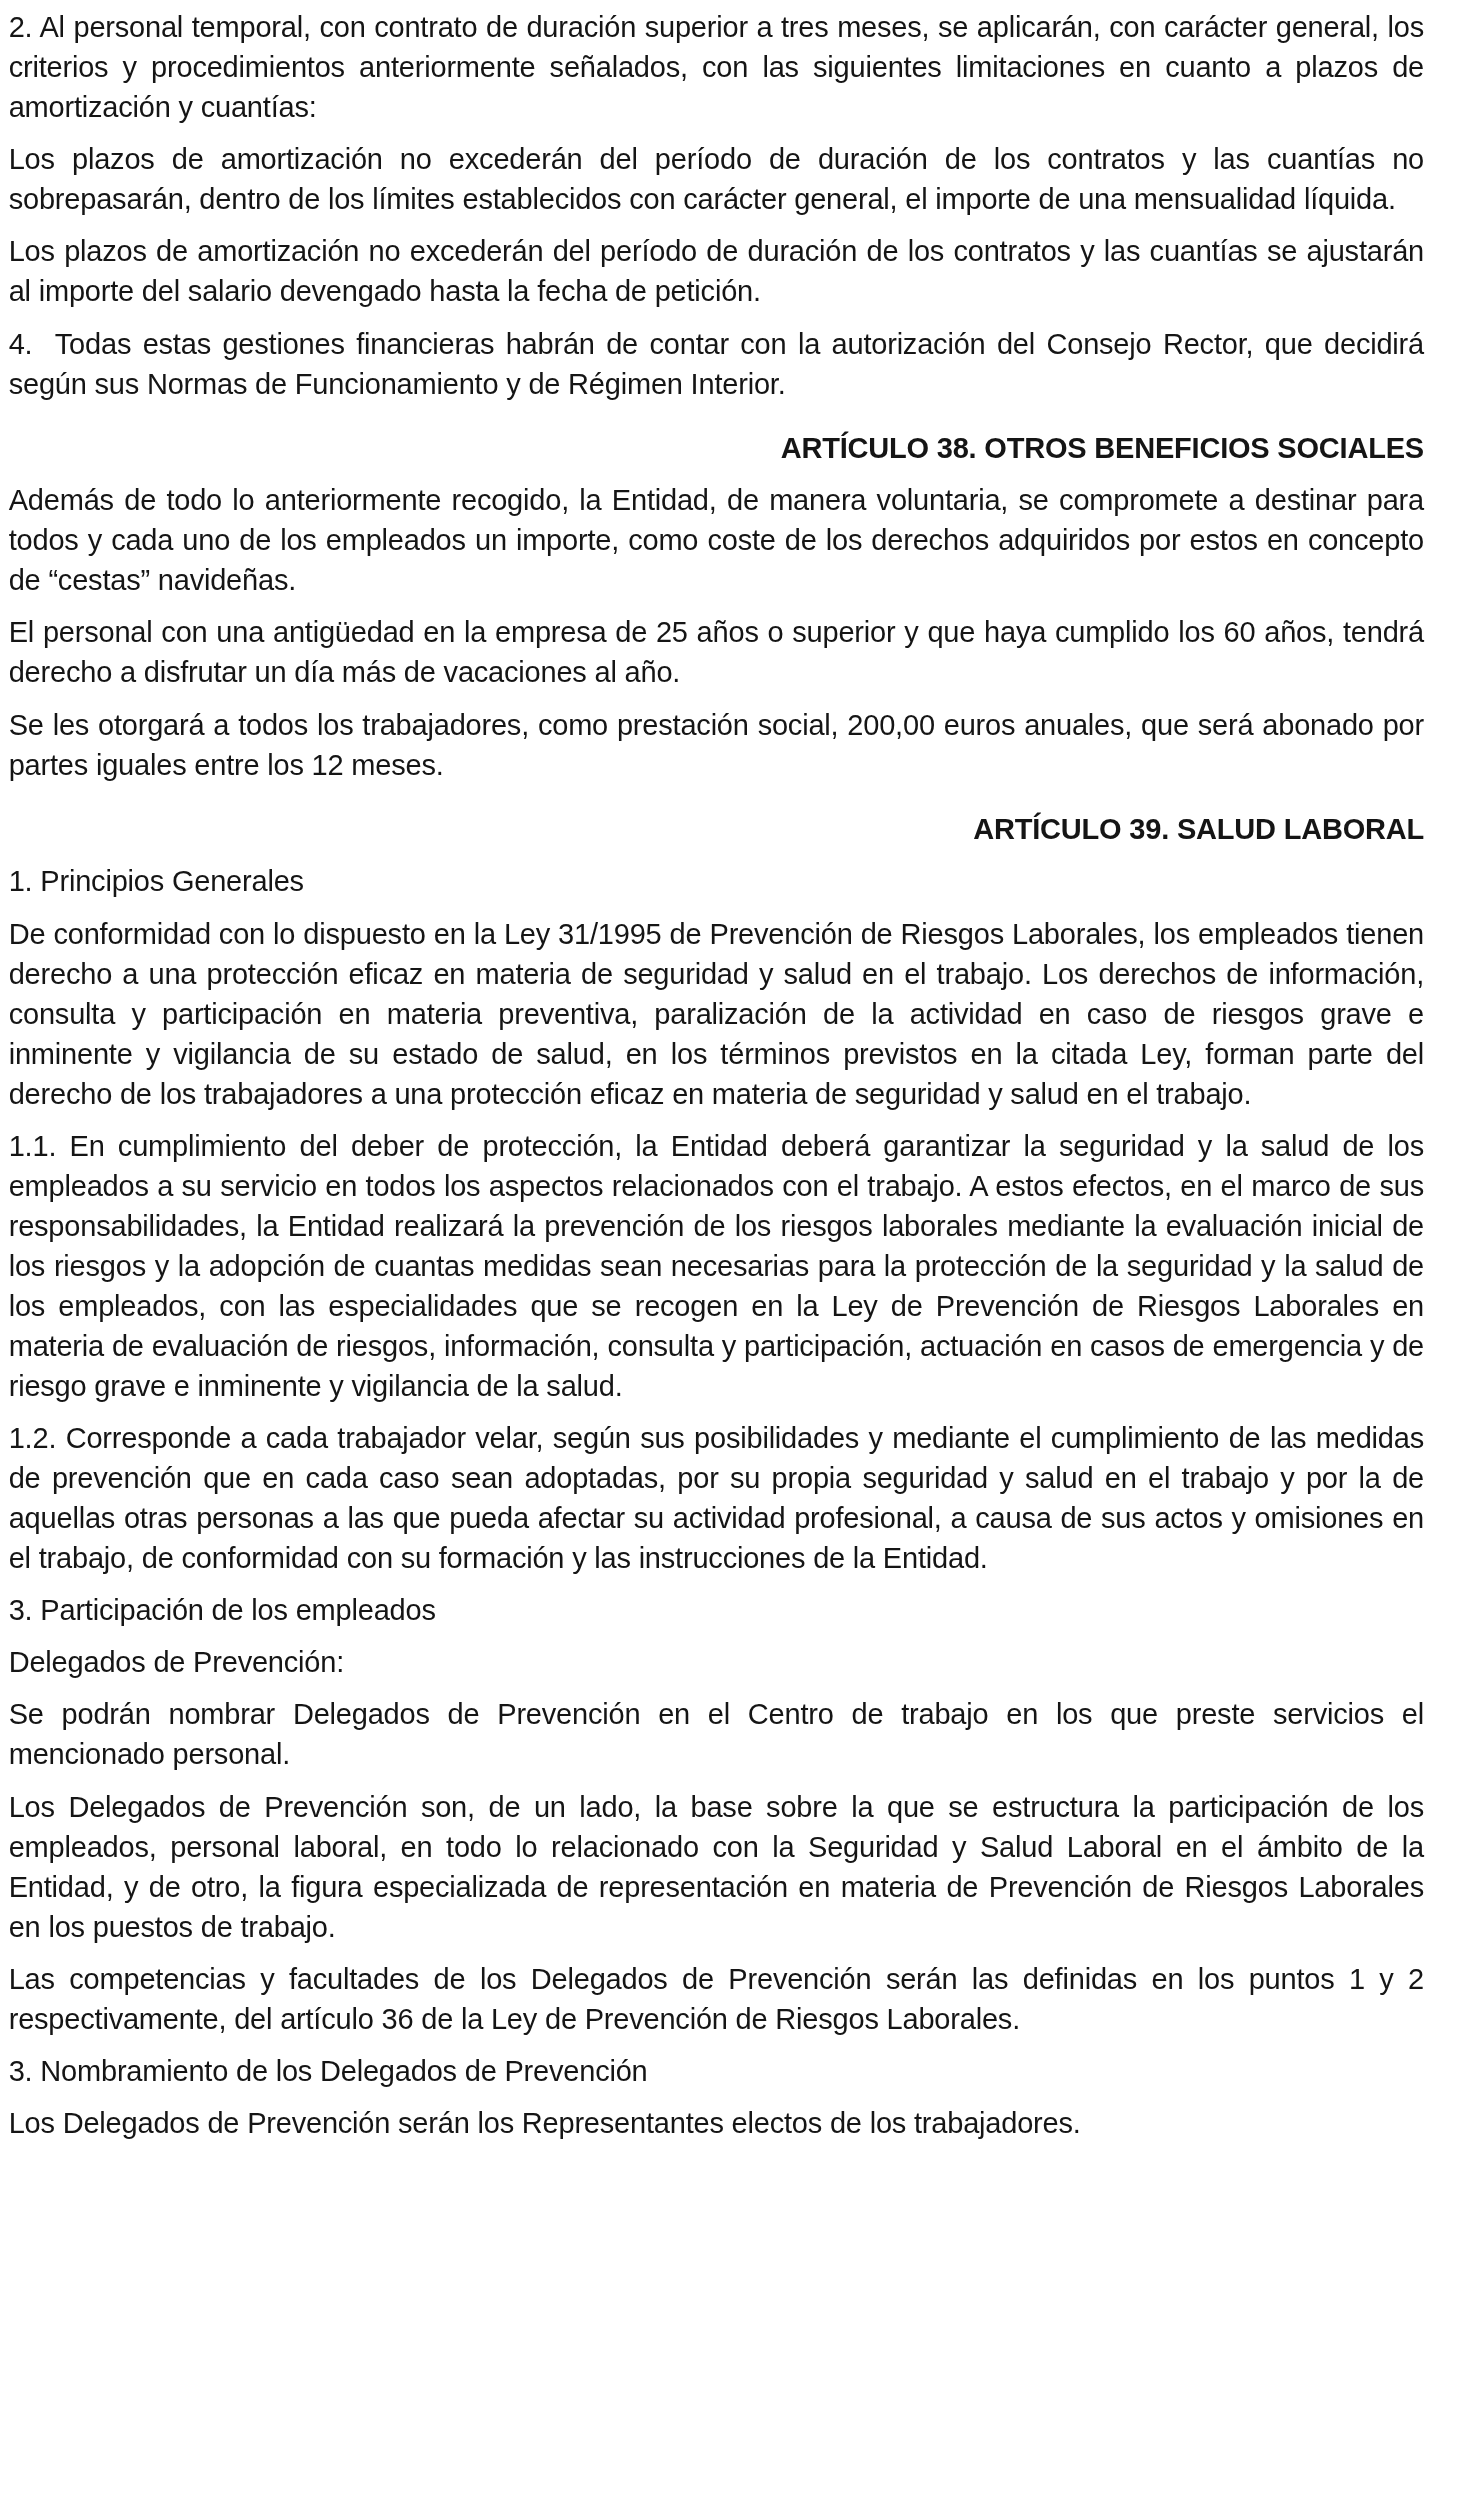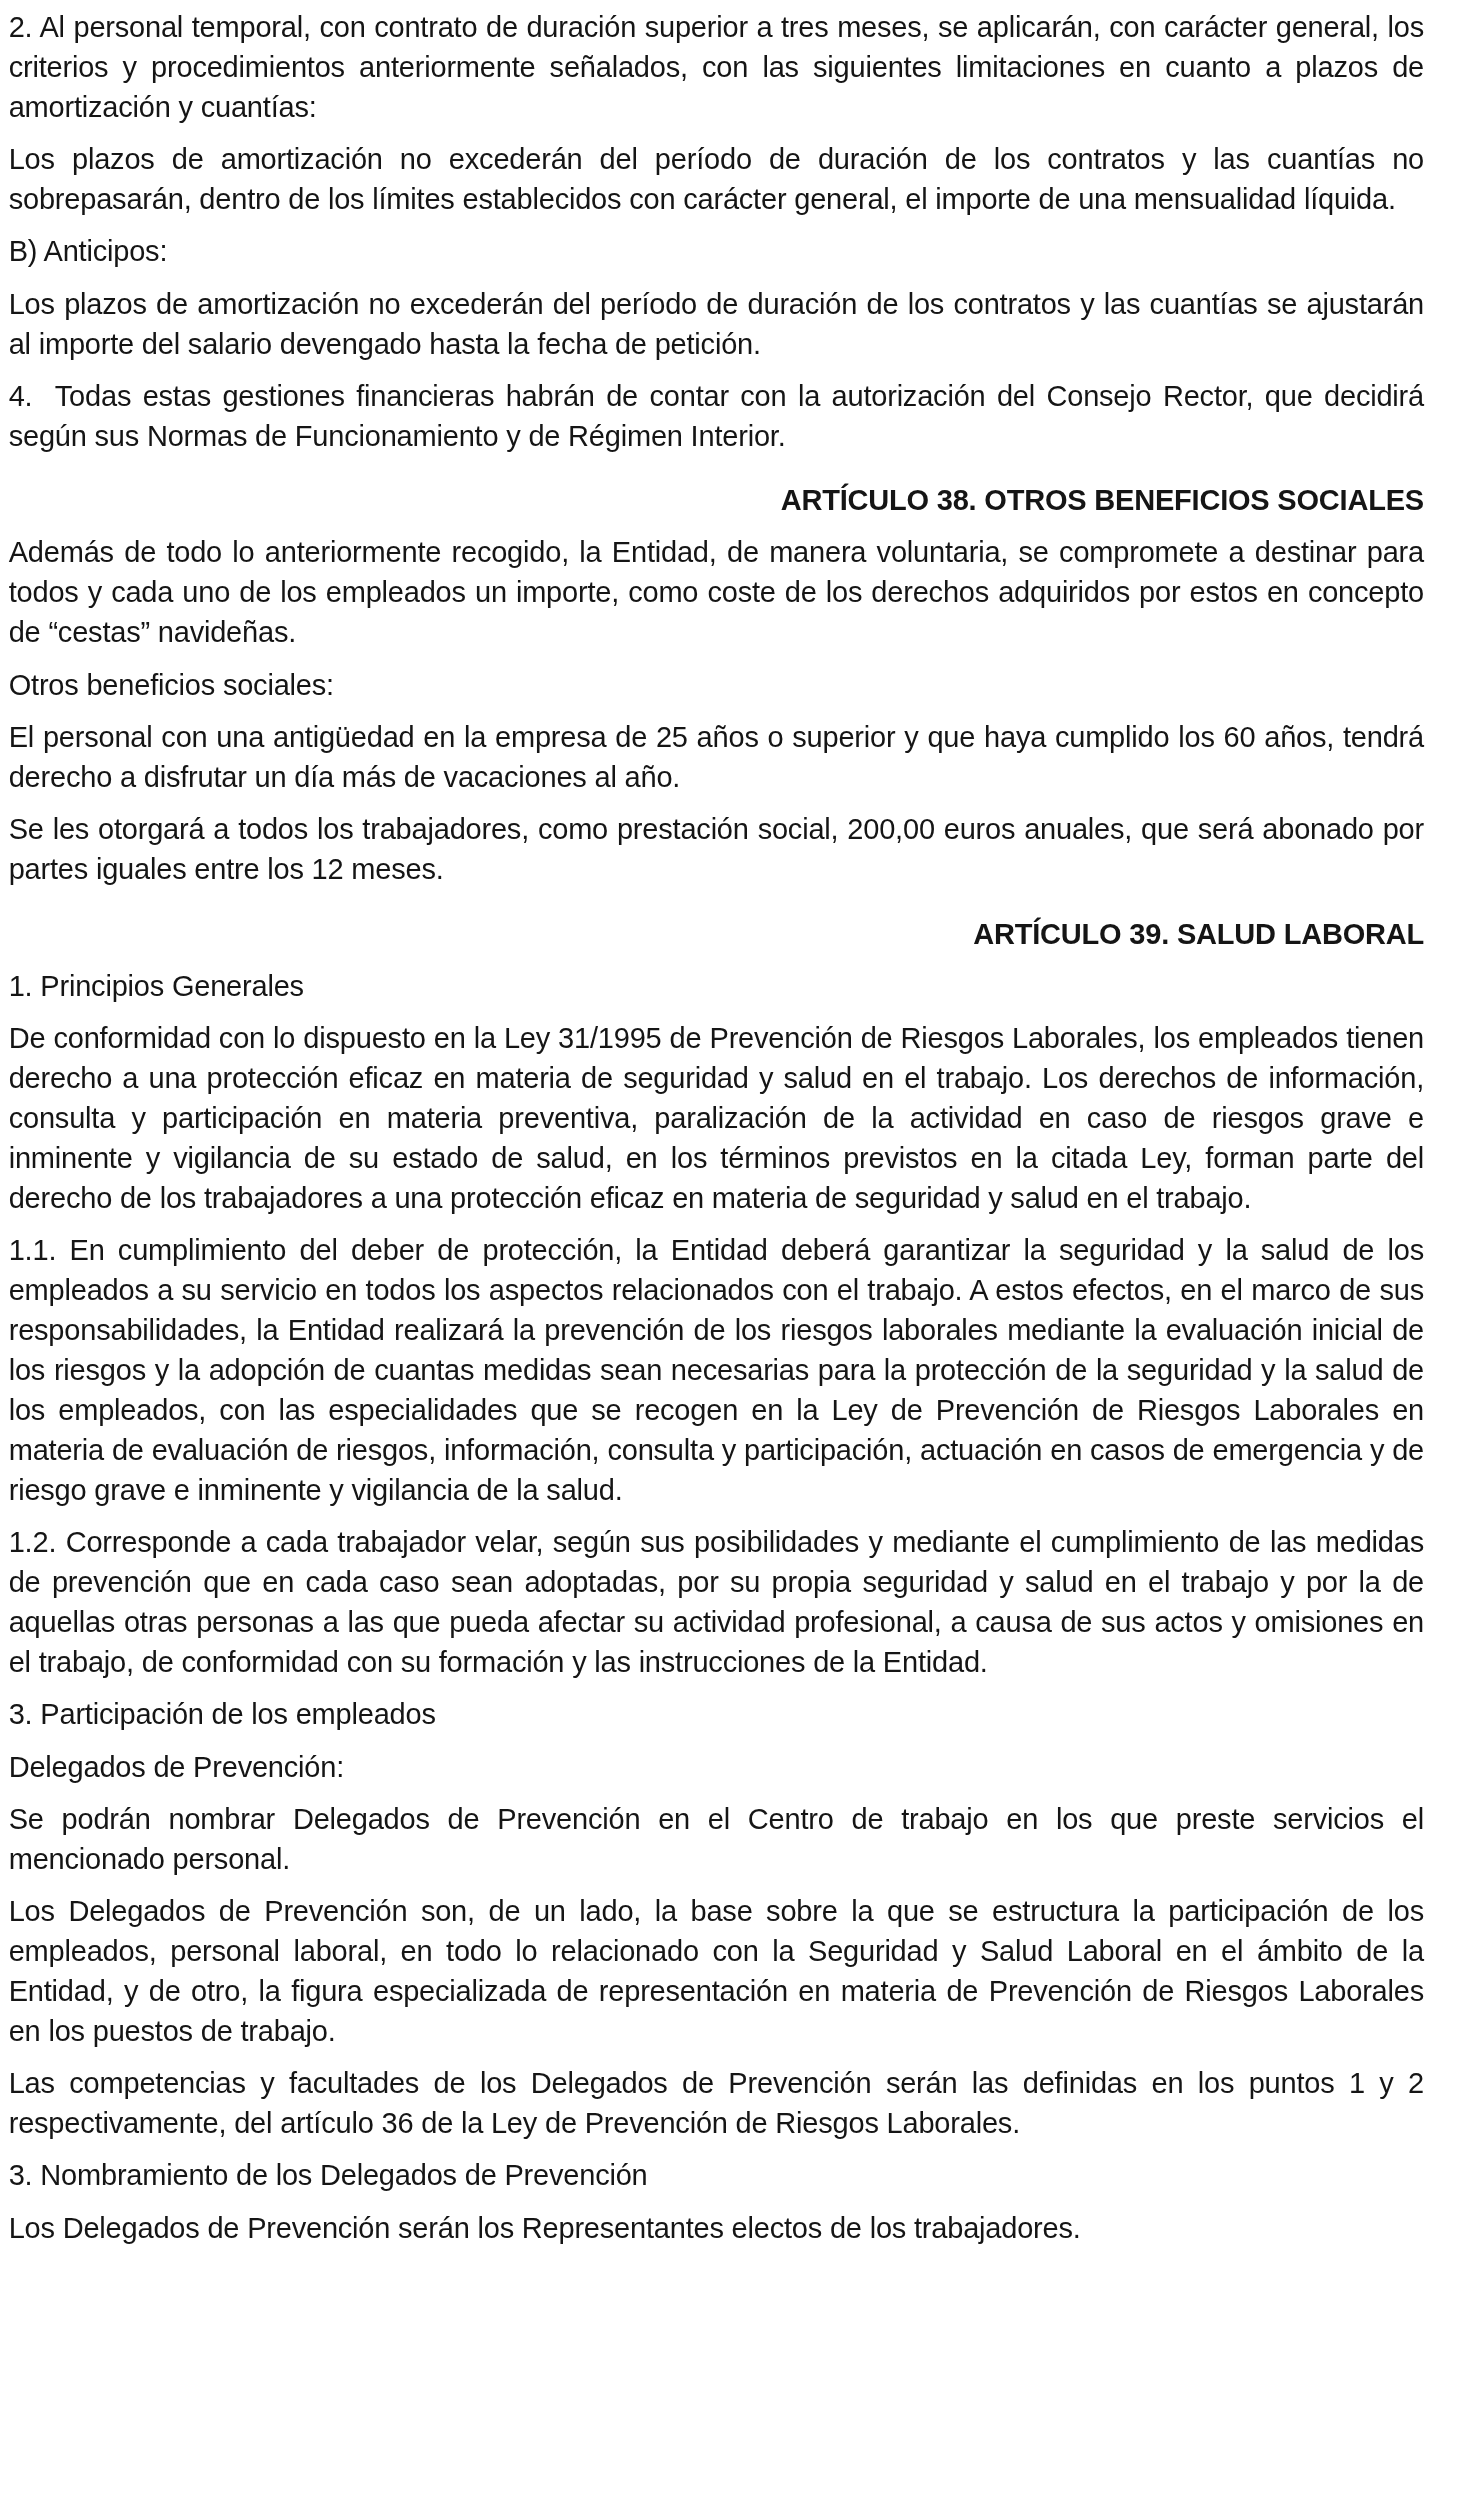--- a/index.html
+++ b/index.html
@@ -35,26 +35,24 @@
     text-align: right;
     letter-spacing: -0.2px;
   }
 </style>
 </head>
 <body>
 
 <div class="page">
   <p class="para">2. Al personal temporal, con contrato de duración superior a tres meses, se aplicarán, con carácter general, los criterios y procedimientos anteriormente señalados, con las siguientes limitaciones en cuanto a plazos de amortización y cuantías:</p>
   <p class="para">Los plazos de amortización no excederán del período de duración de los contratos y las cuantías no sobrepasarán, dentro de los límites establecidos con carácter general, el importe de una mensualidad líquida.</p>
-  <p class="label">B) Anticipos:</p>
   <p class="para">Los plazos de amortización no excederán del período de duración de los contratos y las cuantías se ajustarán al importe del salario devengado hasta la fecha de petición.</p>
   <p class="para">4.&nbsp; Todas estas gestiones financieras habrán de contar con la autorización del Consejo Rector, que decidirá según sus Normas de Funcionamiento y de Régimen Interior.</p>
   <p class="heading">ARTÍCULO 38. OTROS BENEFICIOS SOCIALES</p>
   <p class="para">Además de todo lo anteriormente recogido, la Entidad, de manera voluntaria, se compromete a destinar para todos y cada uno de los empleados un importe, como coste de los derechos adquiridos por estos en concepto de “cestas” navideñas.</p>
-  <p class="label">Otros beneficios sociales:</p>
   <p class="para">El personal con una antigüedad en la empresa de 25 años o superior y que haya cumplido los 60 años, tendrá derecho a disfrutar un día más de vacaciones al año.</p>
   <p class="para">Se les otorgará a todos los trabajadores, como prestación social, 200,00 euros anuales, que será abonado por partes iguales entre los 12 meses.</p>
   <p class="heading">ARTÍCULO 39. SALUD LABORAL</p>
   <p class="label">1. Principios Generales</p>
   <p class="para">De conformidad con lo dispuesto en la Ley 31/1995 de Prevención de Riesgos Laborales, los empleados tienen derecho a una protección eficaz en materia de seguridad y salud en el trabajo. Los derechos de información, consulta y participación en materia preventiva, paralización de la actividad en caso de riesgos grave e inminente y vigilancia de su estado de salud, en los términos previstos en la citada Ley, forman parte del derecho de los trabajadores a una protección eficaz en materia de seguridad y salud en el trabajo.</p>
   <p class="para">1.1. En cumplimiento del deber de protección, la Entidad deberá garantizar la seguridad y la salud de los empleados a su servicio en todos los aspectos relacionados con el trabajo. A estos efectos, en el marco de sus responsabilidades, la Entidad realizará la prevención de los riesgos laborales mediante la evaluación inicial de los riesgos y la adopción de cuantas medidas sean necesarias para la protección de la seguridad y la salud de los empleados, con las especialidades que se recogen en la Ley de Prevención de Riesgos Laborales en materia de evaluación de riesgos, información, consulta y participación, actuación en casos de emergencia y de riesgo grave e inminente y vigilancia de la salud.</p>
   <p class="para">1.2. Corresponde a cada trabajador velar, según sus posibilidades y mediante el cumplimiento de las medidas de prevención que en cada caso sean adoptadas, por su propia seguridad y salud en el trabajo y por la de aquellas otras personas a las que pueda afectar su actividad profesional, a causa de sus actos y omisiones en el trabajo, de conformidad con su formación y las instrucciones de la Entidad.</p>
   <p class="label">3. Participación de los empleados</p>
   <p class="label">Delegados de Prevención:</p>
   <p class="para">Se podrán nombrar Delegados de Prevención en el Centro de trabajo en los que preste servicios el mencionado personal.</p>

